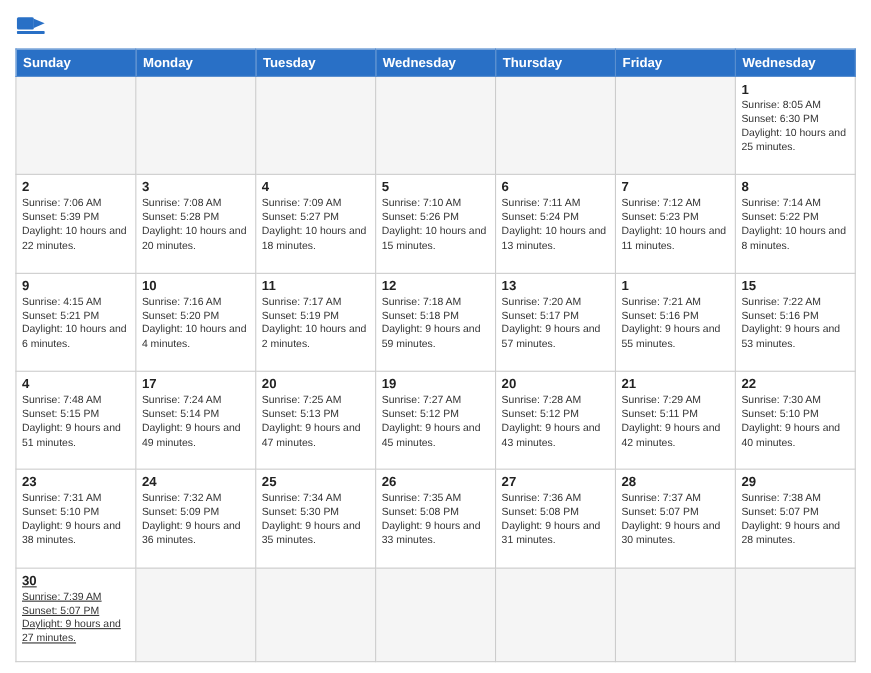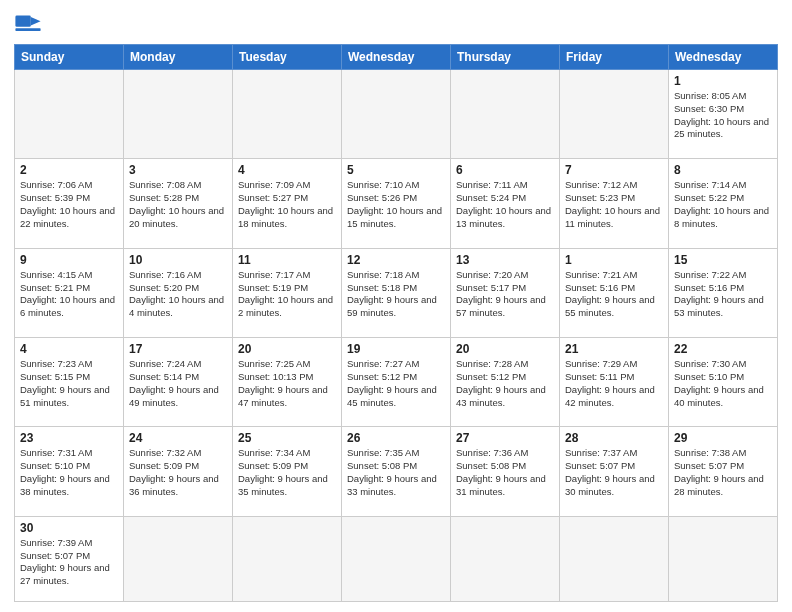--- a/index.html
+++ b/index.html
@@ -77,20 +77,21 @@
       font-size: 10px;
       color: #333;
       background: #fff;
       height: 80px;
     }
     .calendar td.empty {
       background: #f5f5f5;
     }
     .calendar td.last-row {
       height: 68px;
+      text-decoration: underline;
     }
     .day-num {
       font-size: 12px;
       font-weight: bold;
       display: block;
       margin-bottom: 2px;
       color: #222;
     }
     .day-info {
       font-size: 9.5px;
@@ -245,36 +246,36 @@
             <span class="day-num">15</span>
             <div class="day-info">Sunrise: 7:22 AM
 Sunset: 5:16 PM
 Daylight: 9 hours
 and 53 minutes.</div>
           </td>
         </tr>
         <tr>
           <td>
             <span class="day-num">4</span>
-            <div class="day-info">Sunrise: 7:23 AM
+            <div class="day-info">Sunrise: 7:48 AM
 Sunset: 5:15 PM
 Daylight: 9 hours
 and 51 minutes.</div>
           </td>
           <td>
             <span class="day-num">17</span>
             <div class="day-info">Sunrise: 7:24 AM
 Sunset: 5:14 PM
 Daylight: 9 hours
 and 49 minutes.</div>
           </td>
           <td>
             <span class="day-num">20</span>
             <div class="day-info">Sunrise: 7:25 AM
-Sunset: 10:13 PM
+Sunset: 5:13 PM
 Daylight: 9 hours
 and 47 minutes.</div>
           </td>
           <td>
             <span class="day-num">19</span>
             <div class="day-info">Sunrise: 7:27 AM
 Sunset: 5:12 PM
 Daylight: 9 hours
 and 45 minutes.</div>
           </td>
@@ -311,21 +312,21 @@
           <td>
             <span class="day-num">24</span>
             <div class="day-info">Sunrise: 7:32 AM
 Sunset: 5:09 PM
 Daylight: 9 hours
 and 36 minutes.</div>
           </td>
           <td>
             <span class="day-num">25</span>
             <div class="day-info">Sunrise: 7:34 AM
-Sunset: 5:09 PM
+Sunset: 5:30 PM
 Daylight: 9 hours
 and 35 minutes.</div>
           </td>
           <td>
             <span class="day-num">26</span>
             <div class="day-info">Sunrise: 7:35 AM
 Sunset: 5:08 PM
 Daylight: 9 hours
 and 33 minutes.</div>
           </td>

